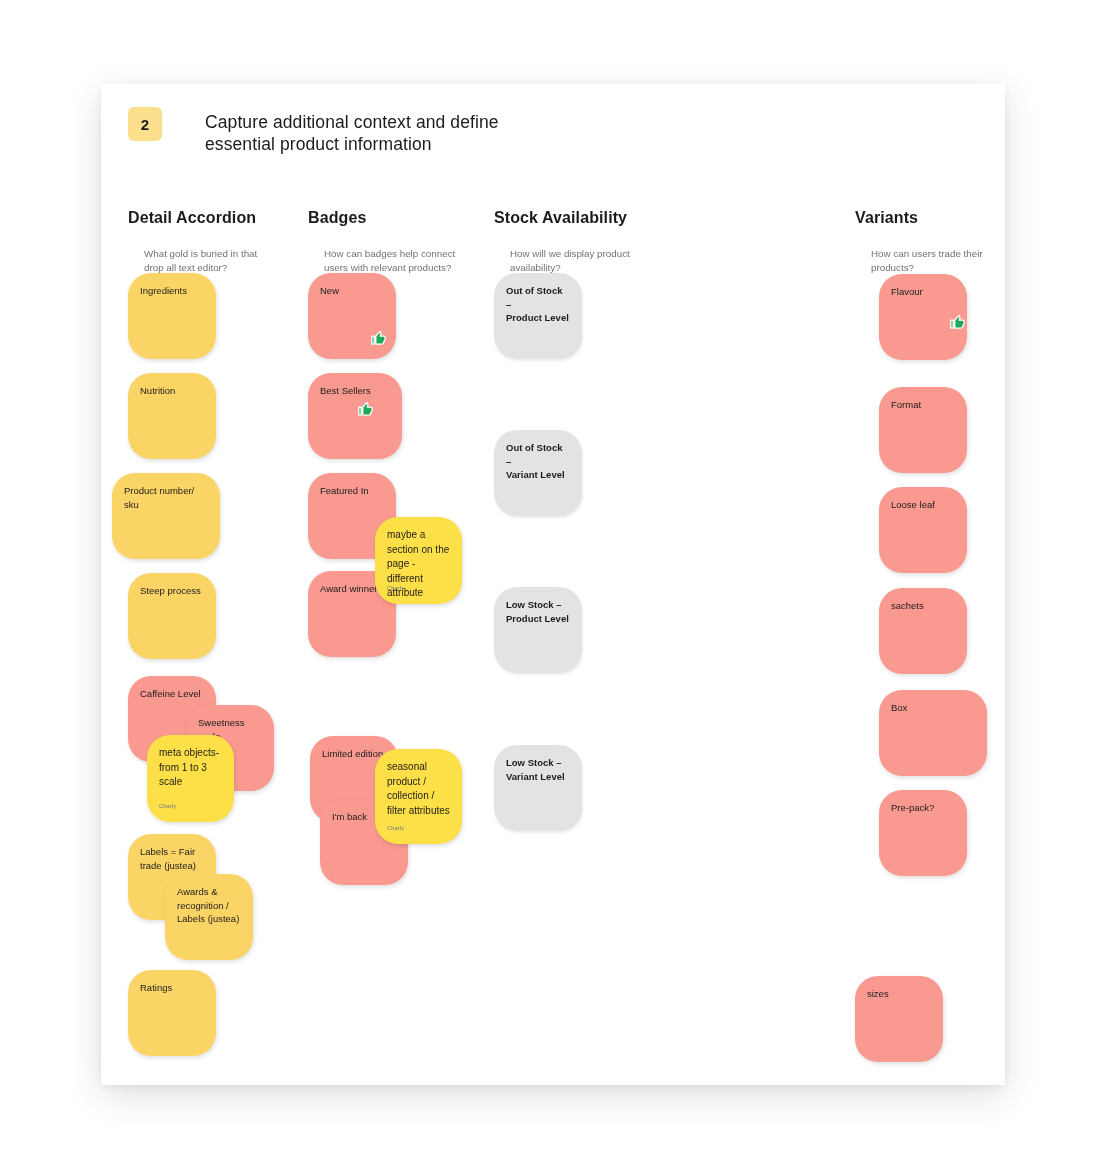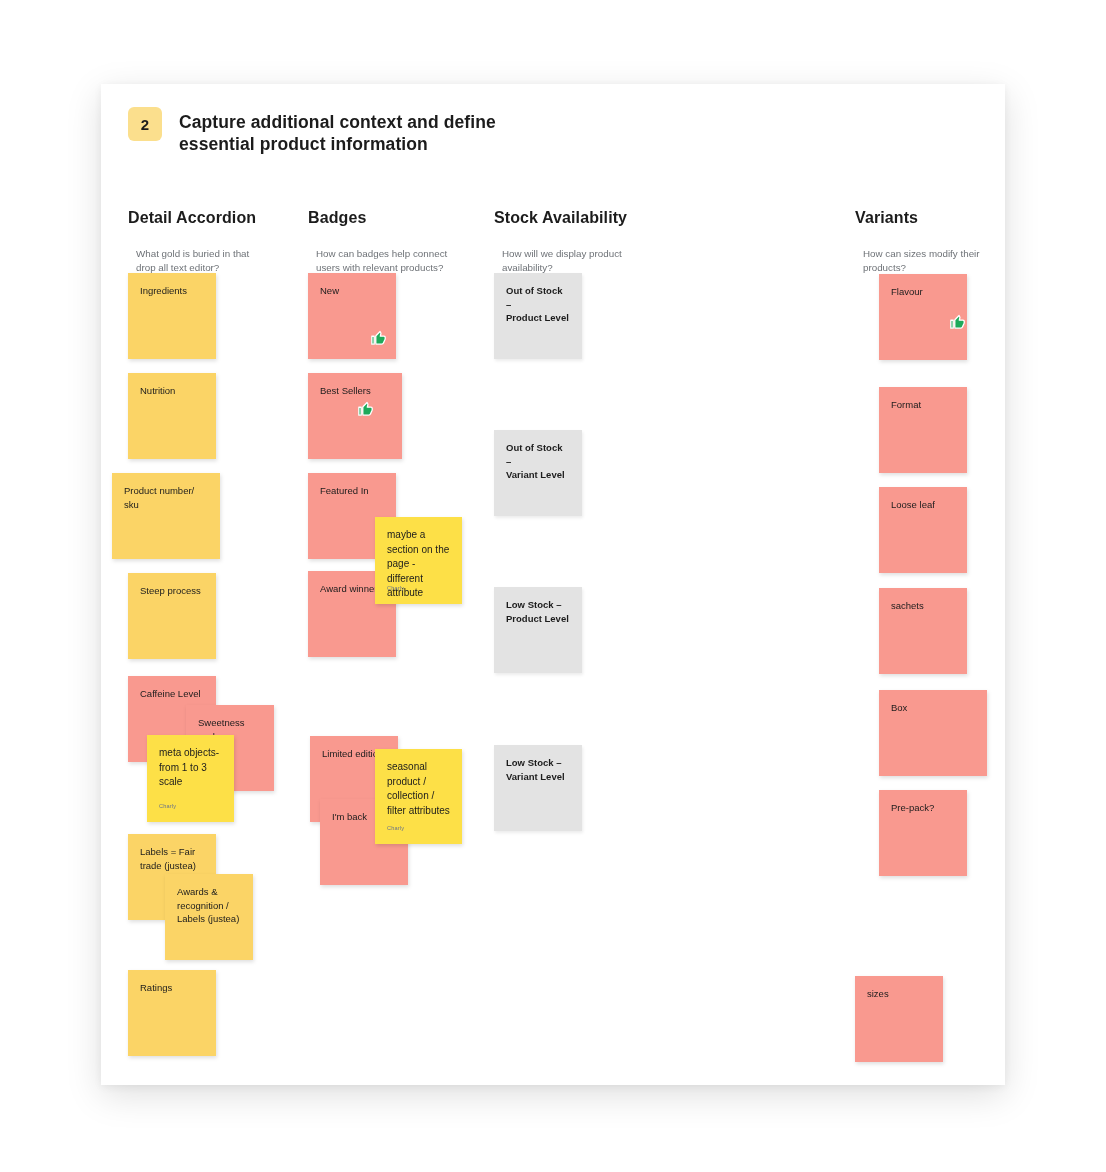--- a/index.html
+++ b/index.html
@@ -52,55 +52,57 @@
     font-weight: bold;
     display: flex;
     align-items: center;
     justify-content: center;
     flex: none;
   }
   #section-title {
     font-size: 17.5px;
     line-height: 22px;
     color: #1c1c1c;
-    font-weight: 700;
+    font-weight: 400;
     max-width: 340px;
     padding-top: 4px;
     letter-spacing: 0.1px;
+    margin-left: 26px;
   }
 
   
   .column-head {
     position: absolute;
   }
   .column-title {
     font-size: 16px;
     font-weight: bold;
     color: #1c1c1c;
     letter-spacing: 0.1px;
     margin: 0 0 20px 0;
   }
   .column-sub {
     font-size: 9.8px;
     line-height: 13.5px;
     color: #6e7277;
     max-width: 135px;
-    margin: 8px;
+    margin: 16px;
   }
 
   
   .note {
     position: absolute;
     box-sizing: border-box;
     padding: 11px 12px 28px 12px;
     font-size: 9.5px;
     line-height: 13.5px;
     color: #1c1c1c;
     box-shadow: 1px 2px 4px rgba(0,0,0,0.13);
     overflow: hidden;
+    border-radius: 23px;
   }
   .note .note-text {
     display: block;
     white-space: pre-line;
   }
   .note.yellow { background: #FBD466; }
   .note.pink   { background: #F9998F; }
   .note.blue   { background: #fde047; }
   .note.gray   { background: #E3E3E3; box-shadow: 1px 2px 3px rgba(0,0,0,0.08); }
 
@@ -153,21 +155,21 @@
   <div class="column-sub">How can badges help connect users with relevant products?</div>
 </div>
 
 <div class="column-head" style="left:494px; top:209px;">
   <div class="column-title">Stock Availability</div>
   <div class="column-sub">How will we display product availability?</div>
 </div>
 
 <div class="column-head" style="left:855px; top:209px;">
   <div class="column-title">Variants</div>
-  <div class="column-sub">How can sizes modify their products?</div>
+  <div class="column-sub">How can users trade their products?</div>
 </div>
 
 <div class="note yellow" style="left:128px; top:273px; width:88px; height:86px; z-index:2;">
   <span class="note-text">Ingredients</span>
 </div>
 
 <div class="note yellow" style="left:128px; top:373px; width:88px; height:86px; z-index:2;">
   <span class="note-text">Nutrition</span>
 </div>
 

